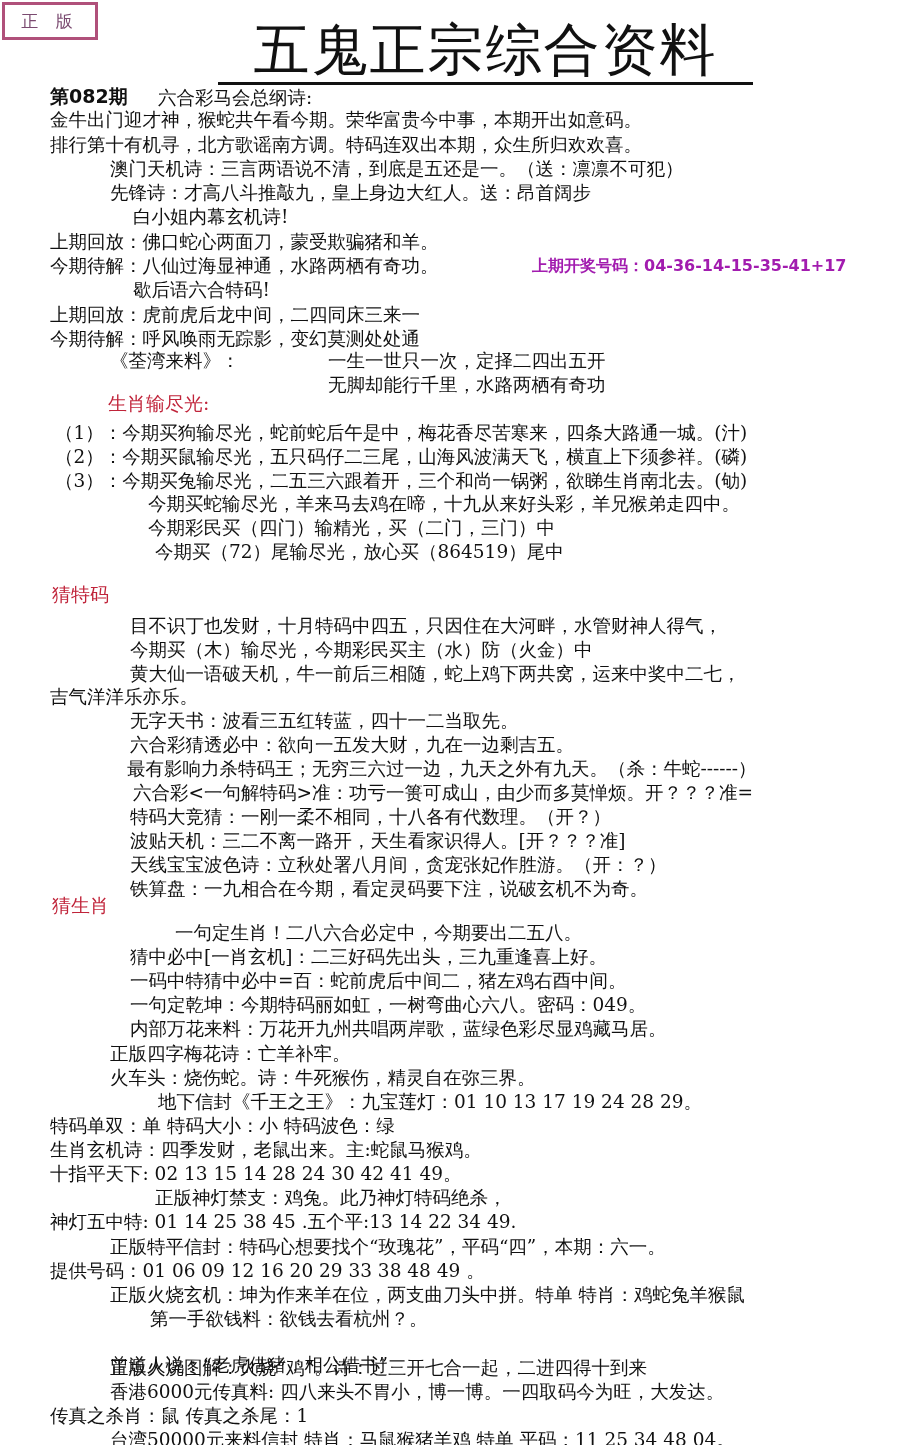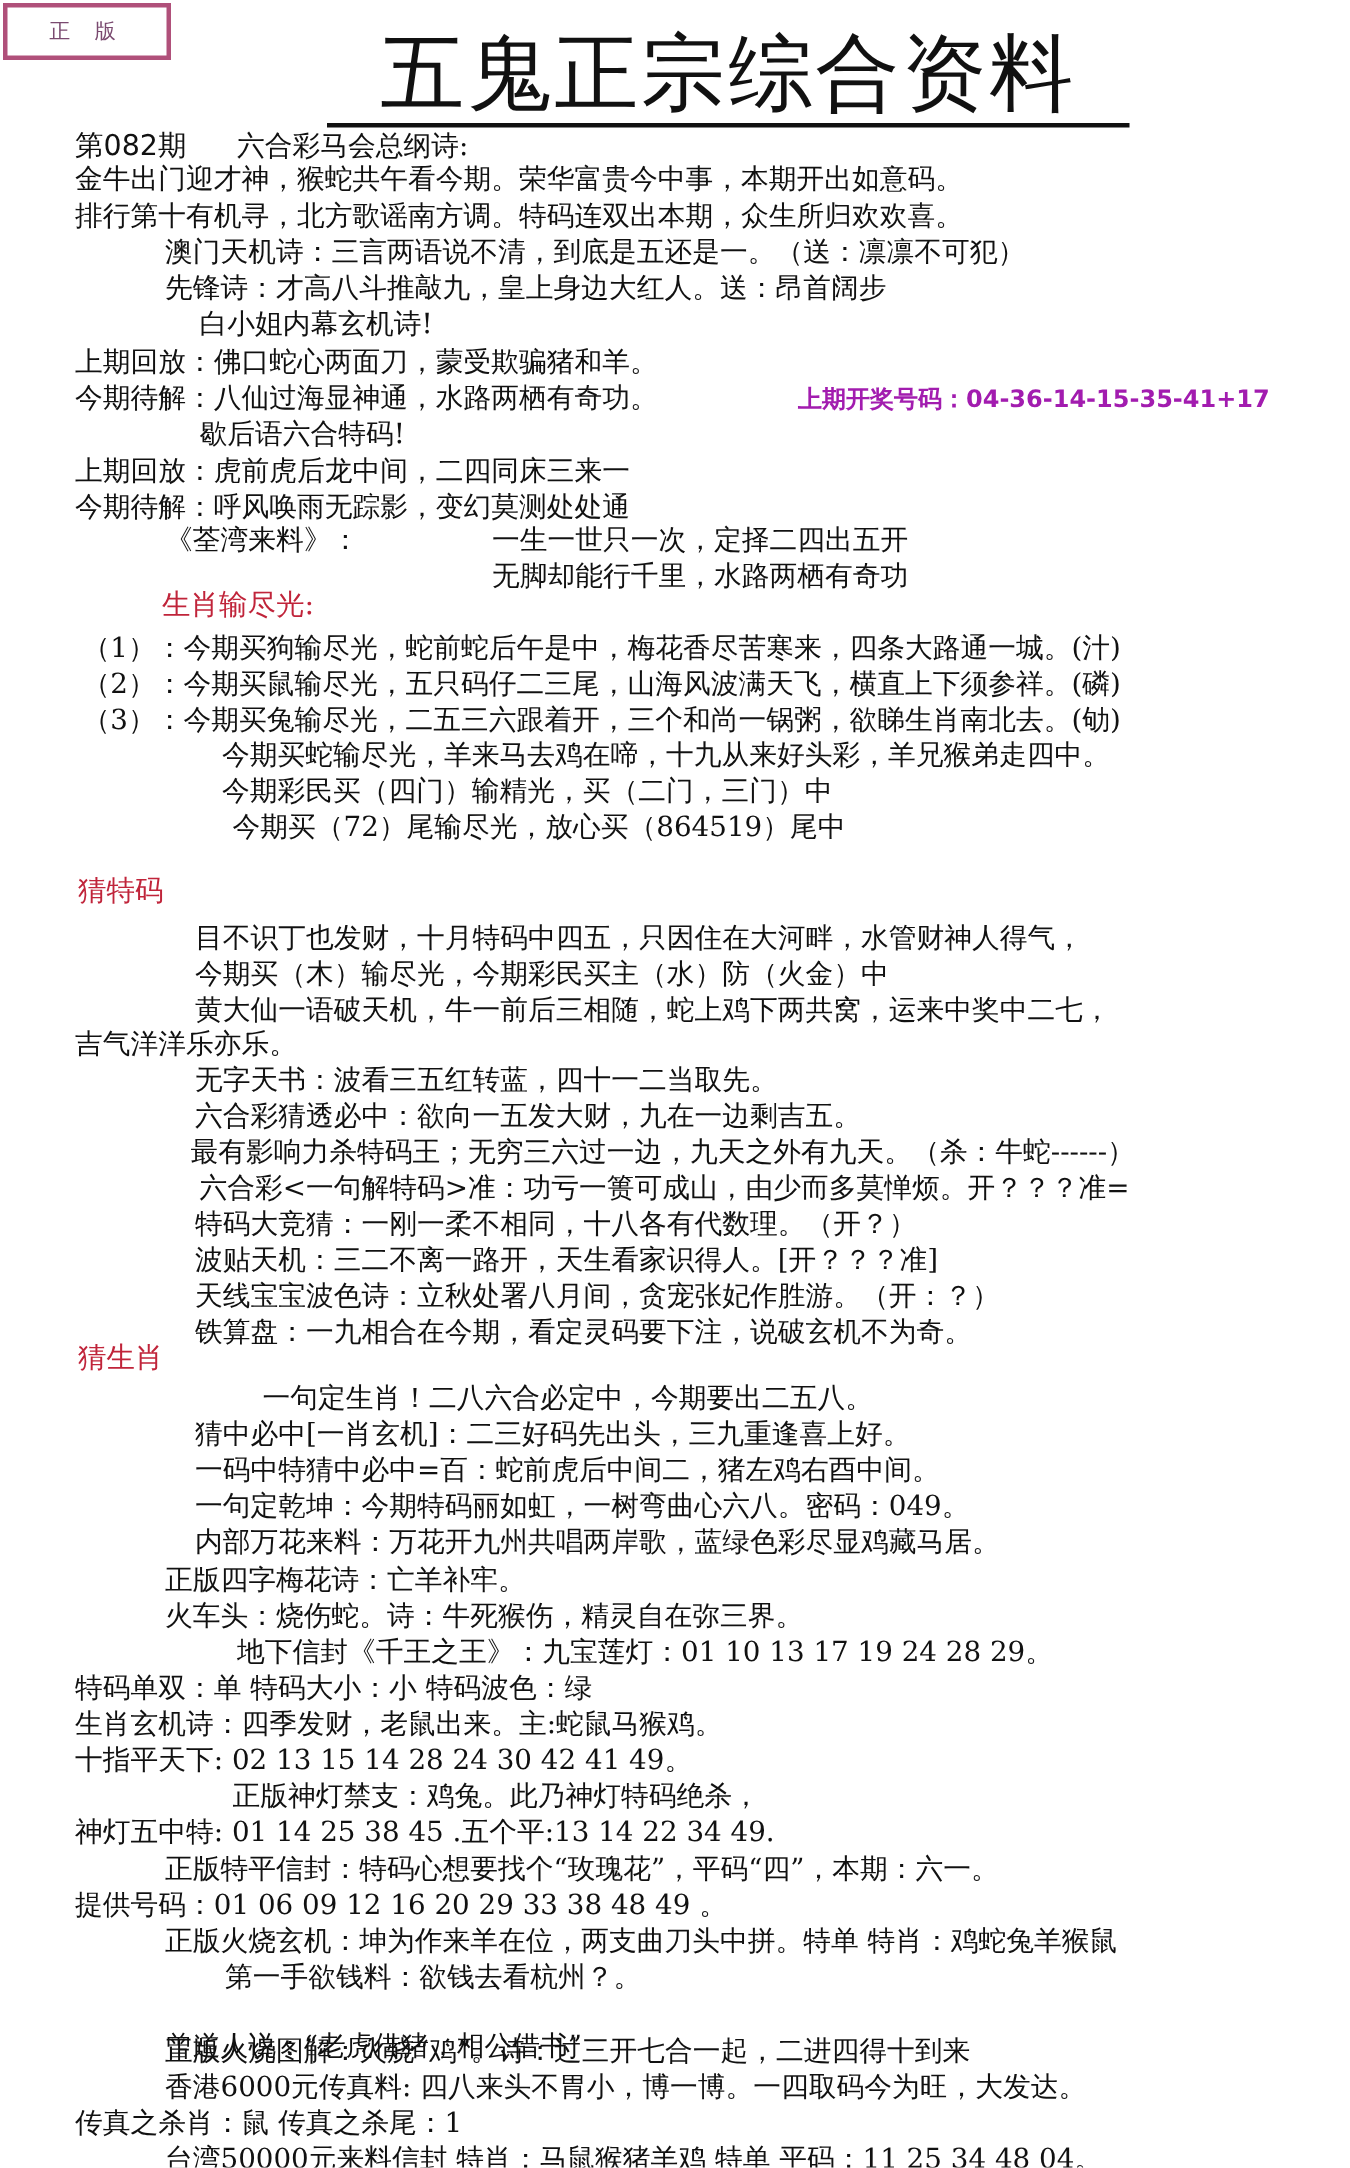--- a/index.html
+++ b/index.html
@@ -2,33 +2,33 @@
 <html><head>
 <meta charset="utf-8">
 <style>
   html, body { margin: 0; padding: 0; background: #ffffff; }
   body {
     width: 900px; height: 1445px; position: relative; overflow: hidden;
     font-family: "DejaVu Serif", "Liberation Serif", serif;
     color: #111111;
   }
   .badge {
-    position: absolute; left: 2px; top: 2px; width: 112px; height: 38px;
+    position: absolute; left: 2px; top: 2px; width: 96px; height: 38px;
     border: 3px solid #b0507a; box-sizing: border-box;
     display: flex; align-items: center; justify-content: center;
-    font-family: "DejaVu Serif", serif; font-size: 14px; color: #7a4a70; letter-spacing: 6px;
+    font-family: "DejaVu Serif", serif; font-size: 17px; color: #7a4a70; letter-spacing: 6px;
   }
   .title {
     position: absolute; left: 218px; top: 18px; width: 535px; text-align: center;
     font-family: "DejaVu Serif", serif; font-size: 56px; line-height: 64px; color: #111;
     border-bottom: 3px solid #111; letter-spacing: 2px;
   }
   .issue {
     position: absolute; left: 50px; top: 84px;
-    font-family: "DejaVu Sans", sans-serif; font-weight: normal; font-size: 19px; color: #111;
+    font-family: "DejaVu Sans", sans-serif; font-weight: bold; font-size: 19px; color: #111;
   }
   .line {
     position: absolute; white-space: nowrap; font-size: 18.5px; line-height: 22px;
   }
   .red-head { color: #c0243a; font-size: 19px; }
   .prev-draw {
     position: absolute; left: 532px; top: 256px; white-space: nowrap;
     font-family: "DejaVu Sans", sans-serif; font-weight: bold; font-size: 16px; color: #a21caf;
   }
 </style>

